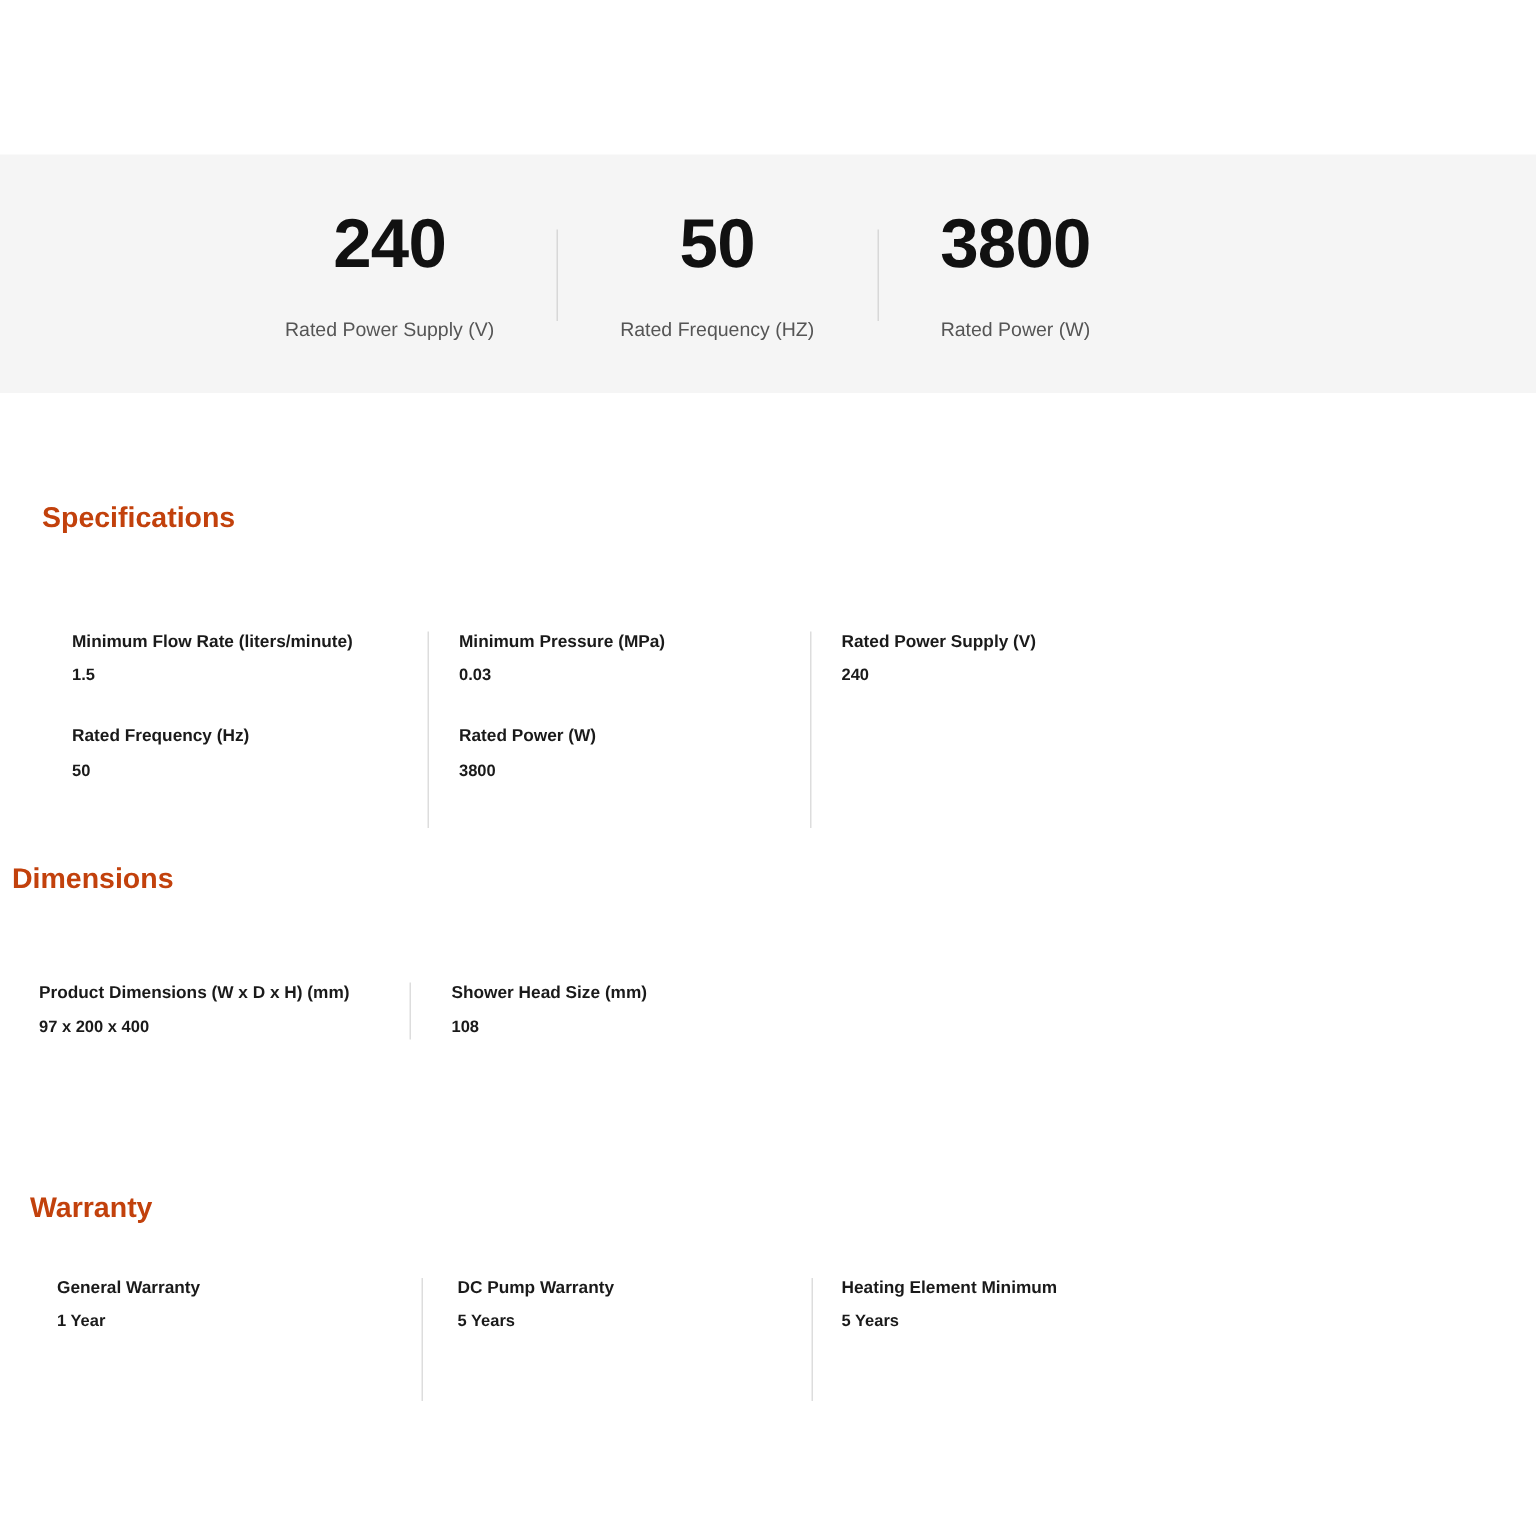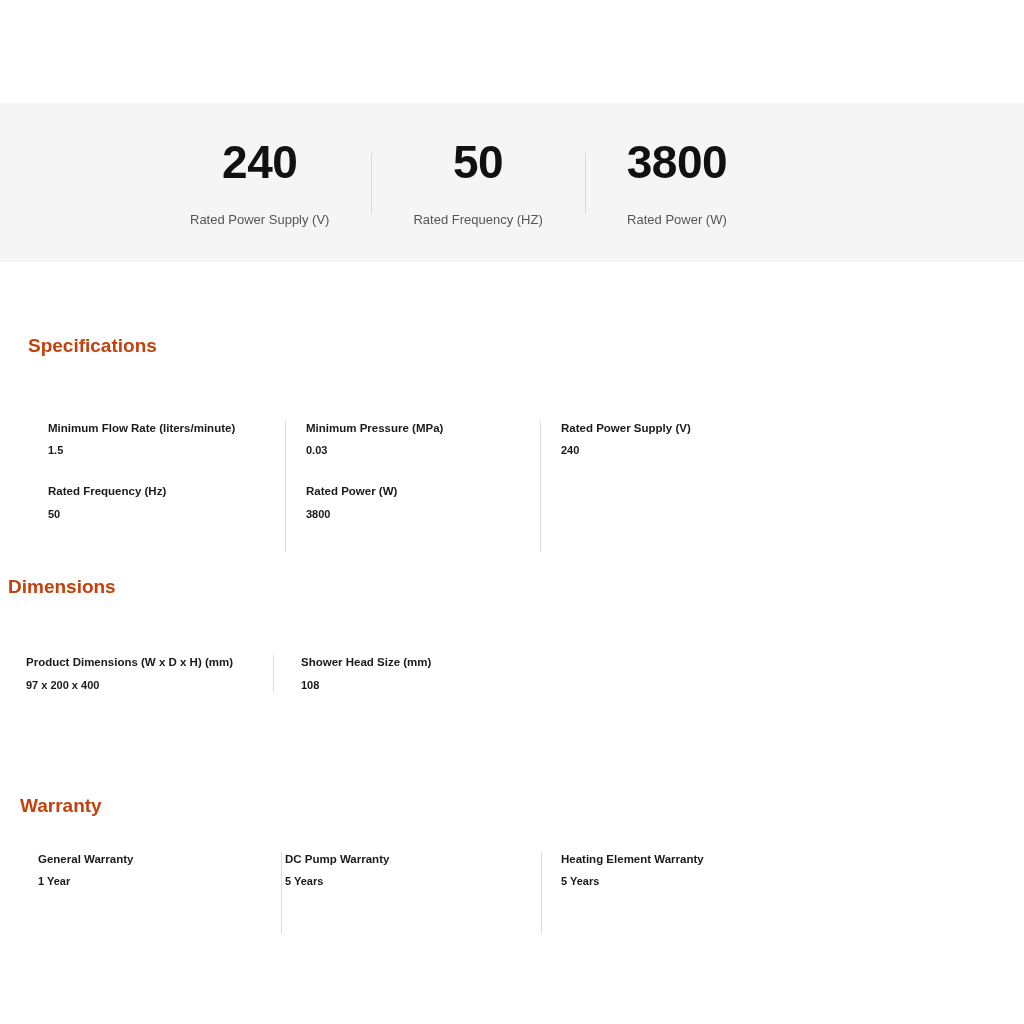--- a/index.html
+++ b/index.html
@@ -135,21 +135,21 @@
   #dimensions .spec-grid { margin-top: 37px; height: 82px; align-items: center; }
   #dimensions .spec-col.c1 { width: 273px; padding-left: 26px; }
   #dimensions .spec-col.c2 { width: 262px; padding-left: 28px; }
   #dimensions .spec-col.c3 { width: 262px; padding-left: 28px; }
 
   
   #warranty { top: 796px; }
   #warranty .section-title { margin-left: 20px; }
   #warranty .spec-grid { margin-top: 37px; height: 82px; }
   #warranty .spec-col.c1 { width: 281px; padding-left: 38px; }
-  #warranty .spec-col.c2 { width: 260px; padding-left: 4px; }
+  #warranty .spec-col.c2 { width: 260px; padding-left: 24px; }
   #warranty .spec-col.c3 { width: 261px; padding-left: 20px; }
 </style>
 </head>
 <body>
 
 <div class="hero-band">
   <div class="hero-inner">
 
     <div class="stat">
       <div class="stat-value">240</div>
@@ -245,19 +245,19 @@
 
     <div class="spec-col c2 divided">
       <div class="spec-item">
         <div class="spec-label">DC Pump Warranty</div>
         <div class="spec-value">5 Years</div>
       </div>
     </div>
 
     <div class="spec-col c3 divided">
       <div class="spec-item">
-        <div class="spec-label">Heating Element Warranty</div>
+        <div class="spec-label">Heating Element Minimum</div>
         <div class="spec-value">5 Years</div>
       </div>
     </div>
 
   </div>
 </div>
 
 </body></html>

